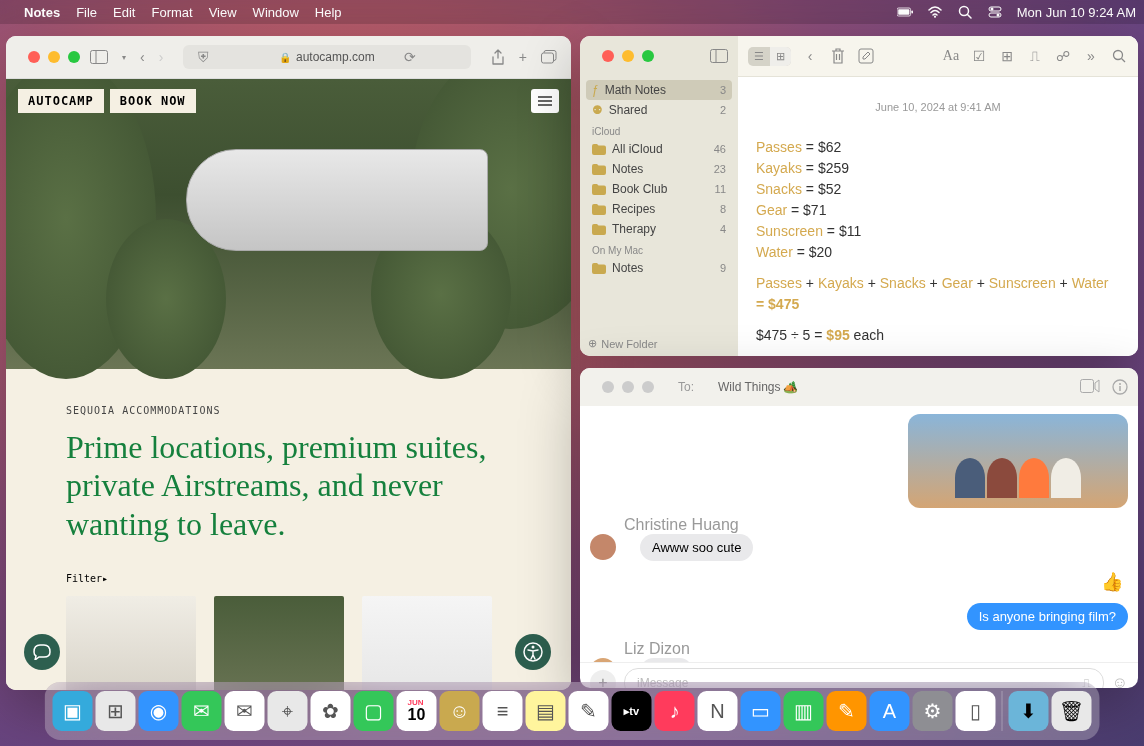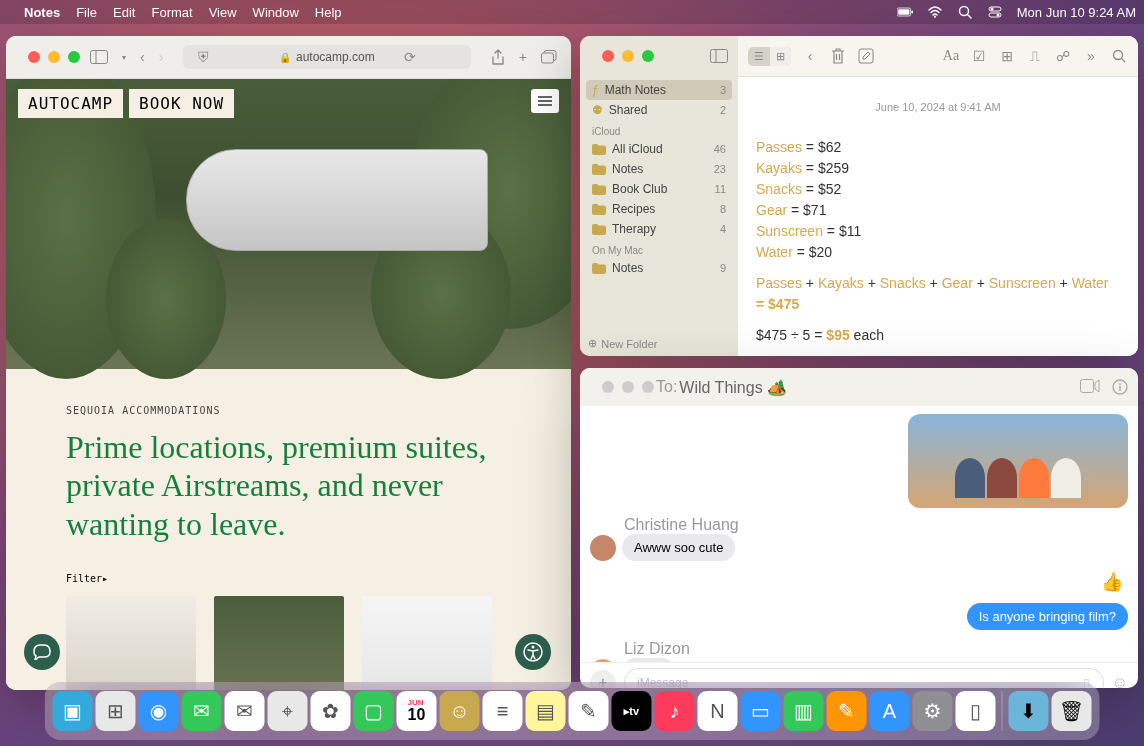--- a/index.html
+++ b/index.html
@@ -18,21 +18,21 @@
 .tl-gray{background:#ccc}
 
 .safari{left:6px;top:36px;width:565px;height:654px}
 .safari .toolbar{height:42px;background:#efeeea;display:flex;align-items:center;gap:6px;padding:0 10px;border-bottom:1px solid #ddd}
 .safari .nav-btn{color:#888;font-size:14px;padding:0 4px}
 .safari .url{flex:1;margin:0 10px;height:24px;background:#e4e3df;border-radius:6px;display:flex;align-items:center;justify-content:center;font-size:12px;color:#555;gap:4px}
 .safari .lock{font-size:10px}
 .safari .content{height:612px;overflow:hidden;background:#f5f0e3}
 .hero{height:290px;background:linear-gradient(to bottom,#4a5d3a 0%,#3d4f30 40%,#6b7555 100%);position:relative}
 .hero-overlay{position:absolute;top:10px;left:12px;display:flex;gap:6px}
-.badge{background:#f5f0e3;padding:5px 10px;font-size:16px;font-weight:400;font-family:monospace;letter-spacing:1px}
+.badge{background:#f5f0e3;padding:5px 10px;font-size:12px;font-weight:700;font-family:monospace;letter-spacing:1px}
 .hamburger{position:absolute;top:10px;right:12px;width:28px;height:24px;background:#fff;border-radius:3px;display:flex;align-items:center;justify-content:center}
 .hamburger svg{width:14px;height:10px}
 .trailer{position:absolute;left:180px;top:70px;width:330px;height:140px}
 .trailer-body{width:300px;height:100px;background:linear-gradient(to bottom,#e8e8e8,#c5c5c5);border-radius:50px 8px 8px 50px;position:relative;border:1px solid #aaa}
 .foliage{position:absolute;background:radial-gradient(#5a7045,#3d5030);border-radius:50%}
 .below{padding:36px 60px;background:#f5f0e3}
 .tagsmall{font-size:10px;letter-spacing:1px;font-family:monospace;color:#444}
 .bigtext{font-size:32px;line-height:1.2;font-family:Georgia,serif;color:#15803d;margin-top:12px}
 .filter{font-size:10px;font-family:monospace;margin-top:30px}
 .thumbs{display:flex;gap:18px;margin-top:12px}
@@ -58,29 +58,29 @@
 .notes .main-toolbar .spacer{flex:1}
 .notes .tb-icon{width:18px;height:18px;display:flex;align-items:center;justify-content:center}
 .note-date{text-align:center;font-size:11px;color:#999;padding:24px}
 .note-body{padding:0 18px}
 .note-title{font-size:20px;font-weight:700;color:#333}
 .note-line{font-size:14px;line-height:1.5;color:#333}
 .var{color:#d4a94f;font-weight:500}
 .result{color:#d4a94f;font-weight:600}
 
 .messages{left:580px;top:368px;width:558px;height:320px}
-.messages .header{height:38px;background:#f2f1ec;display:flex;align-items:center;padding:0 10px;gap:2px;font-size:16px;color:#666}
+.messages .header{height:38px;background:#f2f1ec;display:flex;align-items:center;padding:0 10px;gap:24px;font-size:12px;color:#666}
 .messages .header .to{color:#999}
 .messages .header .right-icons{margin-left:auto;display:flex;gap:12px;color:#aaa}
 .messages .convo{height:240px;overflow-y:auto;padding:8px 10px;position:relative}
 .photo-attach{margin-left:auto;width:220px;height:94px;background:linear-gradient(#8ab5d9,#d4a574);border-radius:12px;margin-bottom:8px;position:relative;overflow:hidden}
 .people{position:absolute;bottom:10px;left:50%;transform:translateX(-50%);display:flex;gap:2px}
 .person{width:30px;height:40px;border-radius:50% 50% 0 0}
 .sender-name{font-size:16px;color:#999;margin-left:34px}
-.msg-row{display:flex;align-items:flex-end;gap:6px;margin-bottom:10px}
+.msg-row{display:flex;align-items:flex-start;gap:24px;margin-bottom:10px}
 .msg-row.out{justify-content:flex-end}
 .avatar{width:26px;height:26px;border-radius:50%;background:#c4876a}
 .bubble{padding:6px 12px;border-radius:15px;font-size:13px;max-width:260px}
 .bubble.in{background:#e9e9eb;color:#000}
 .bubble.out{background:#3294ff;color:#fff}
 .emoji-react{font-size:18px;align-self:flex-end;margin-right:4px}
 .messages .input-bar{height:40px;display:flex;align-items:center;padding:0 10px;gap:8px;border-top:1px solid #eee}
 .plus-btn{width:26px;height:26px;border-radius:50%;background:#eee;display:flex;align-items:center;justify-content:center;color:#888;font-size:16px}
 .msg-input{flex:1;height:28px;border:1px solid #ddd;border-radius:14px;padding:0 12px;font-size:12px;display:flex;align-items:center;color:#bbb;justify-content:space-between}
 .smiley{color:#bbb;font-size:16px}

